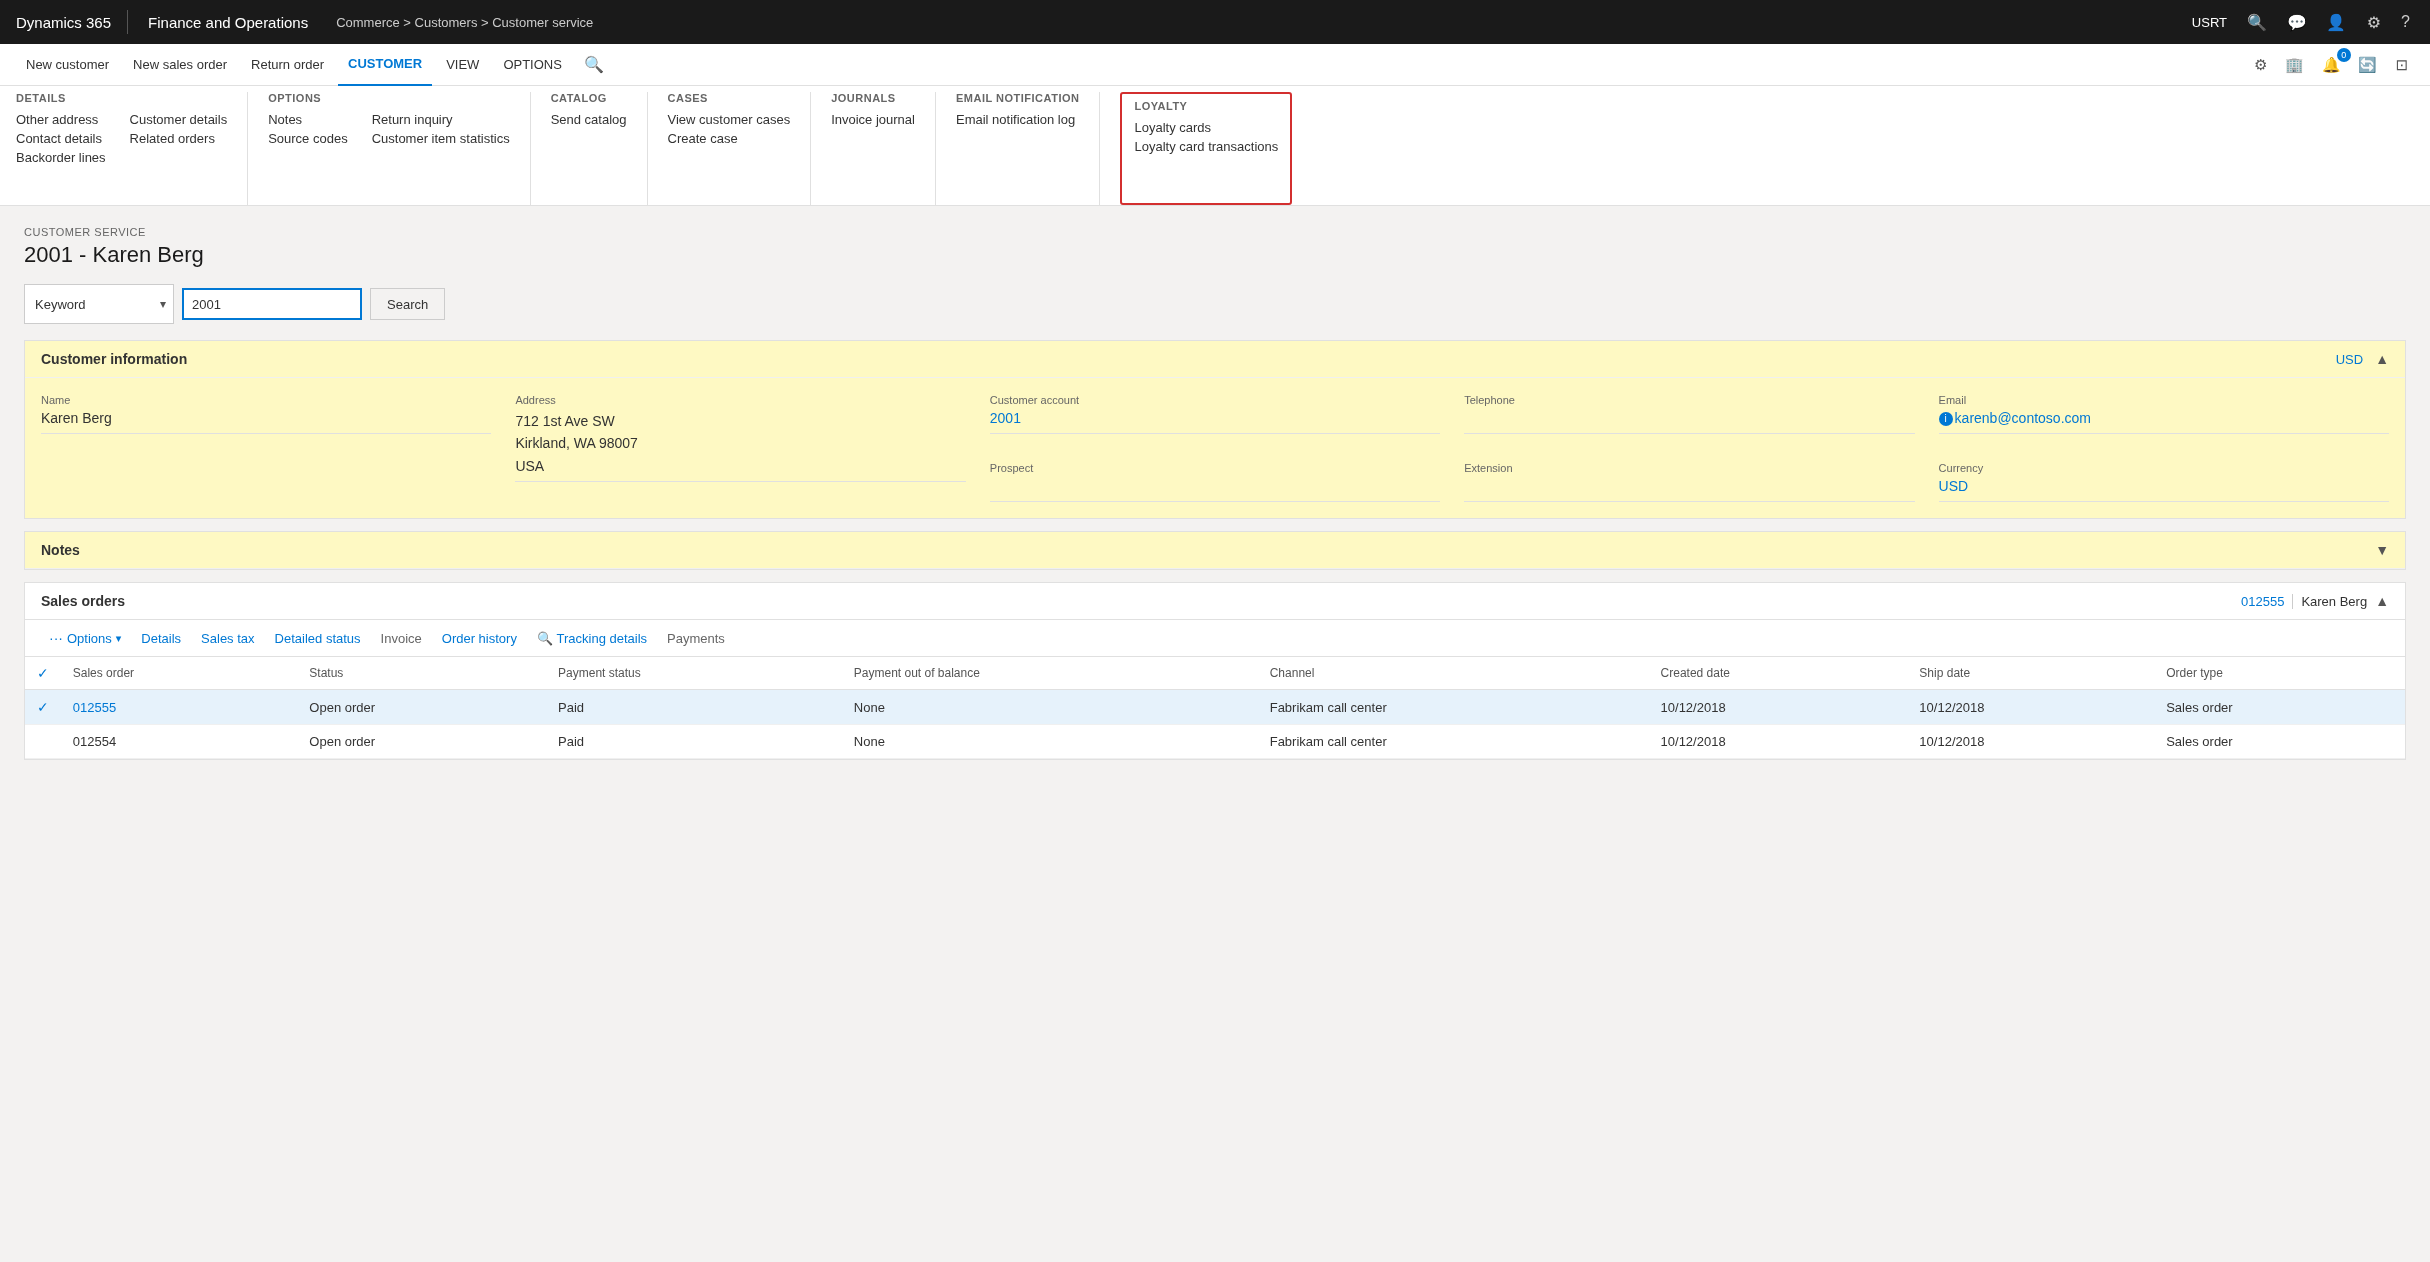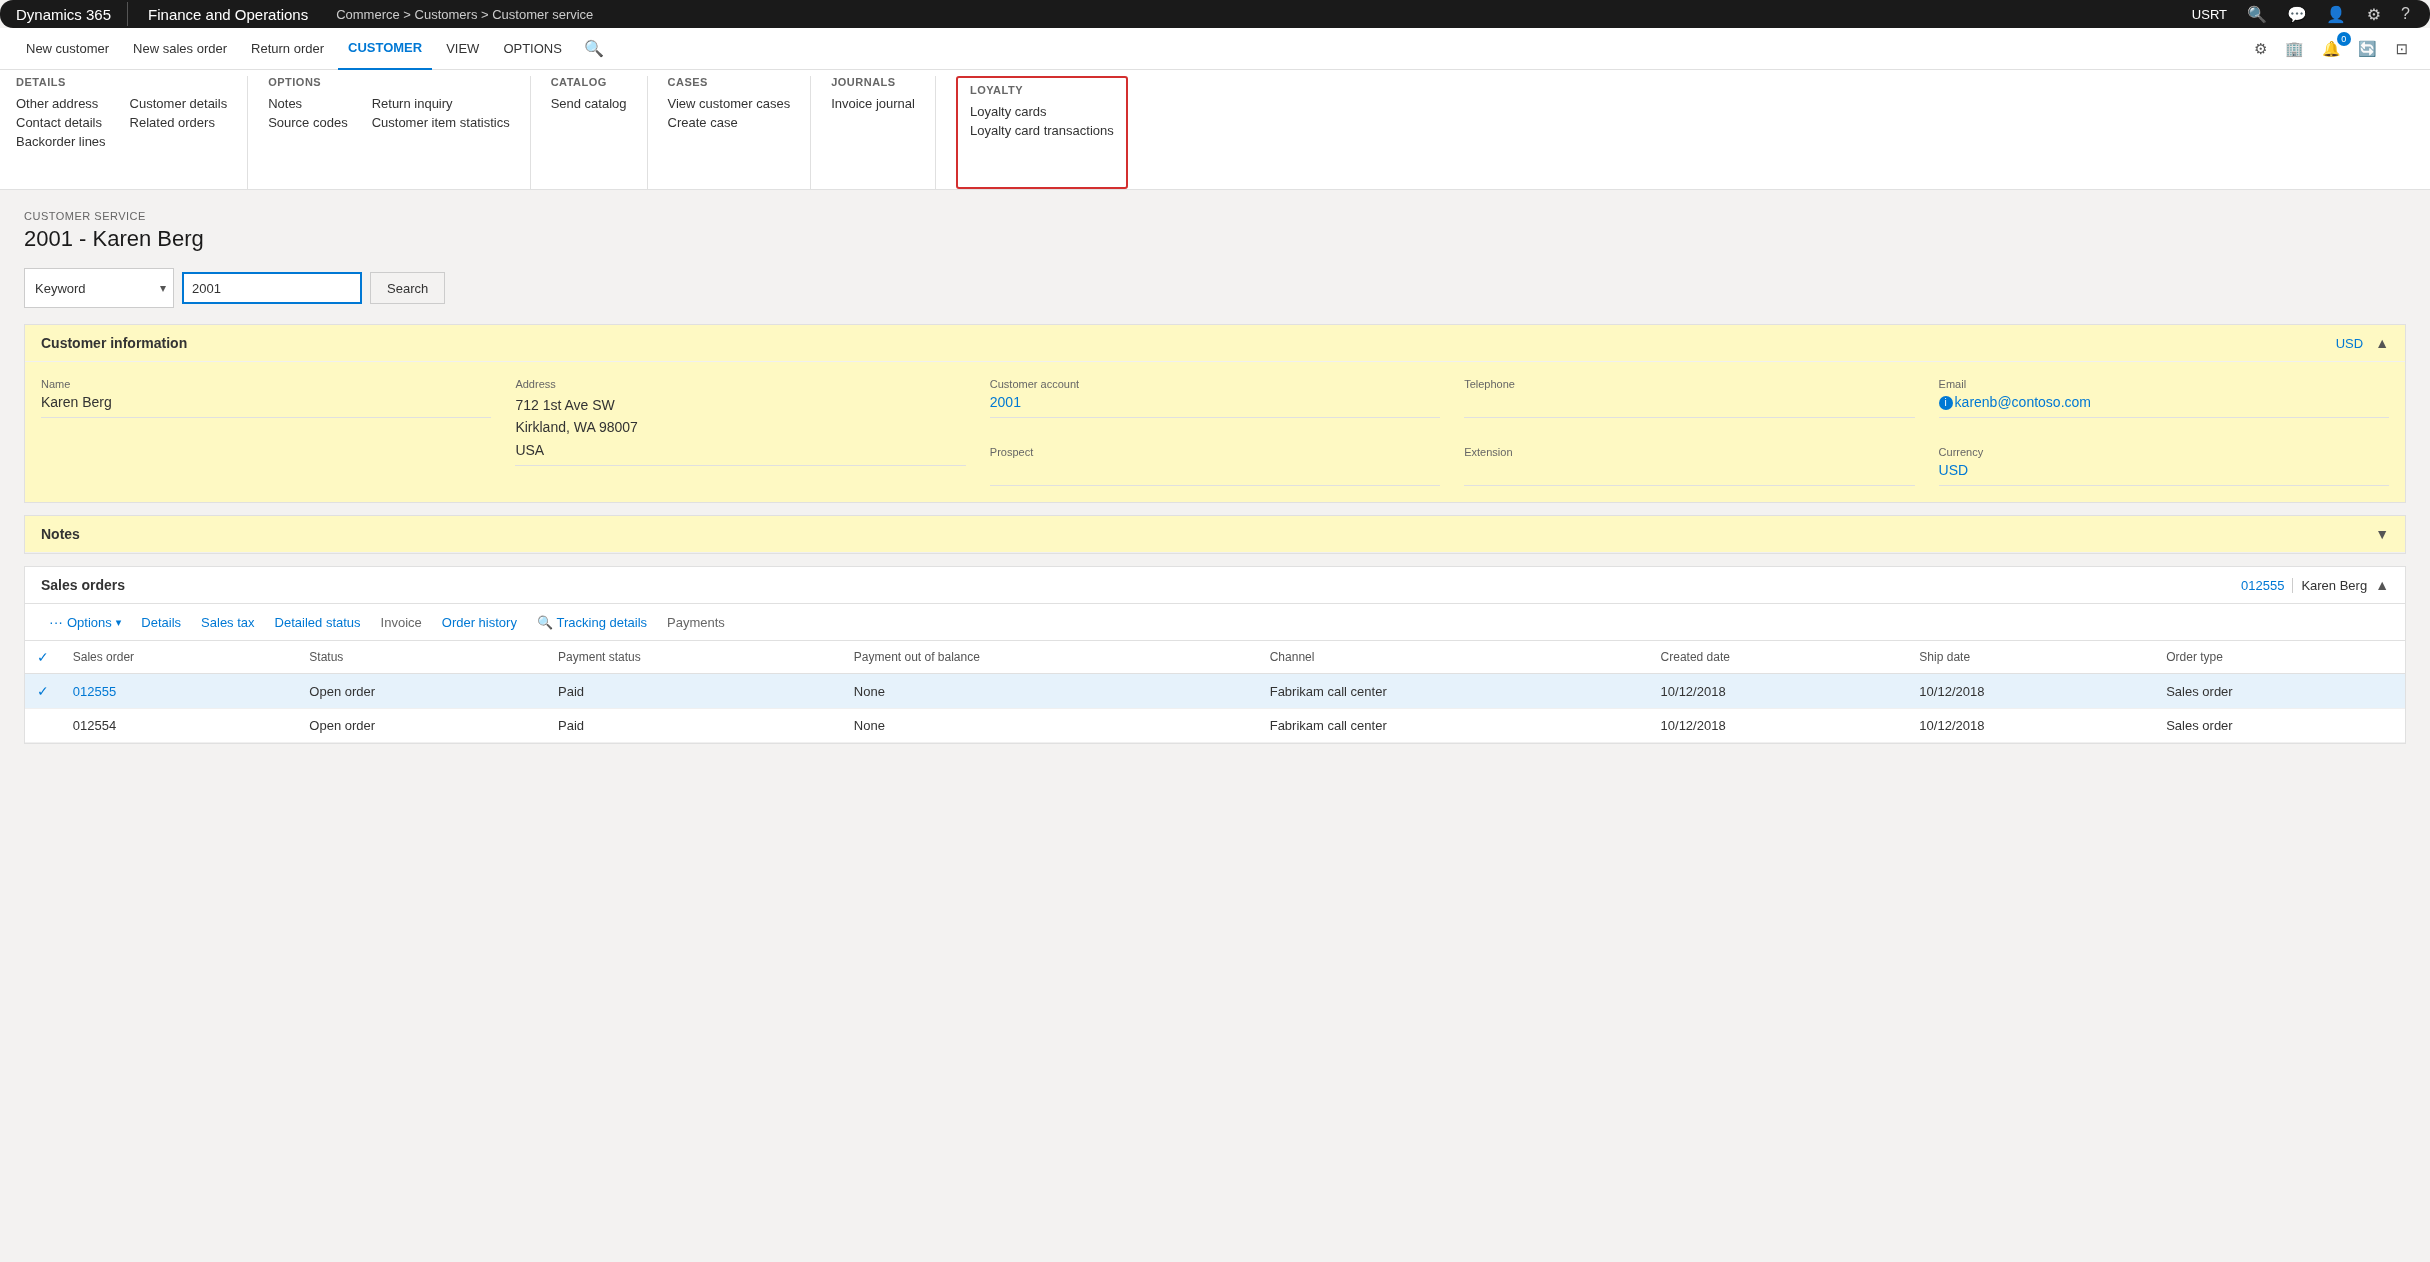--- a/index.html
+++ b/index.html
@@ -4,24 +4,23 @@
   <style>
     * { box-sizing: border-box; margin: 0; padding: 0; }
     body { font-family: 'Segoe UI', Arial, sans-serif; font-size: 13px; color: #333; background: #f3f2f1; }
 
     
     .top-bar {
       display: flex;
       align-items: center;
       background: #1a1a1a;
       color: #fff;
-      height: 28px;
+      height: 44px;
       padding: 0 12px;
       gap: 0;
-      border-radius: 13px;
     }
     .top-bar .brand-d365 {
       background: #1a1a1a;
       color: #fff;
       font-size: 15px;
       font-weight: 400;
       padding: 0 16px 0 4px;
       white-space: nowrap;
     }
     .top-bar .divider-v {
@@ -524,20 +523,28 @@
 
   <div class="ribbon-section">
     <div class="ribbon-section-title">JOURNALS</div>
     <div class="ribbon-items">
       <div class="ribbon-col">
         <button class="ribbon-link">Invoice journal</button>
       </div>
     </div>
   </div>
 
+  <div class="ribbon-section">
+    <div class="ribbon-section-title">EMAIL NOTIFICATION</div>
+    <div class="ribbon-items">
+      <div class="ribbon-col">
+        <button class="ribbon-link">Email notification log</button>
+      </div>
+    </div>
+  </div>
 
   <div class="ribbon-section loyalty-highlighted">
     <div class="ribbon-section-title">LOYALTY</div>
     <div class="ribbon-items">
       <div class="ribbon-col">
         <button class="ribbon-link">Loyalty cards</button>
         <button class="ribbon-link">Loyalty card transactions</button>
       </div>
     </div>
   </div>

